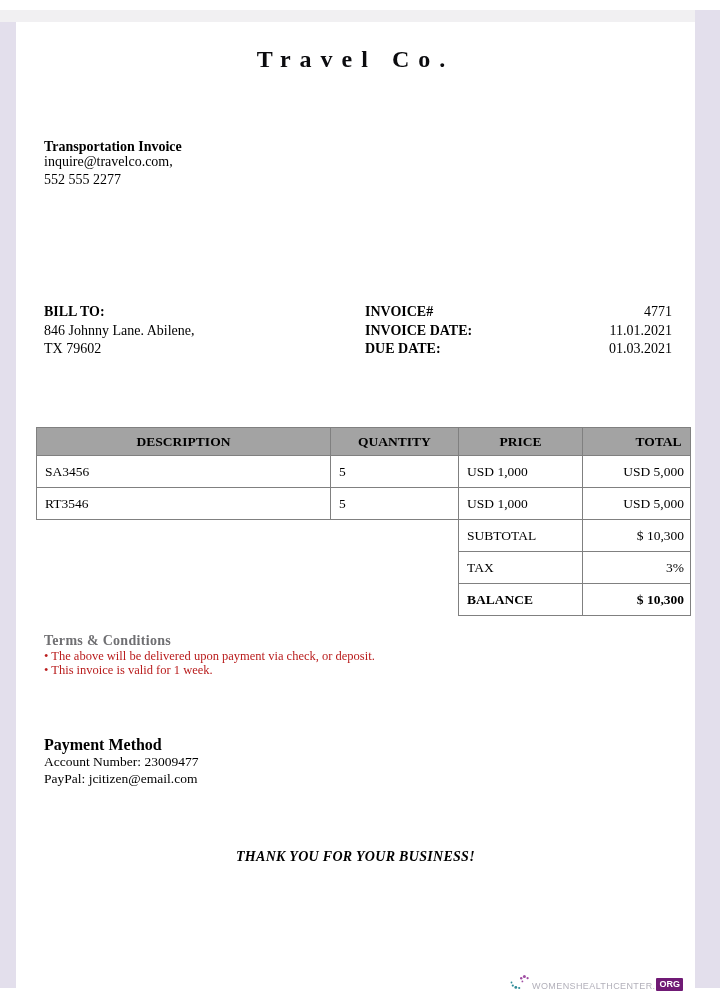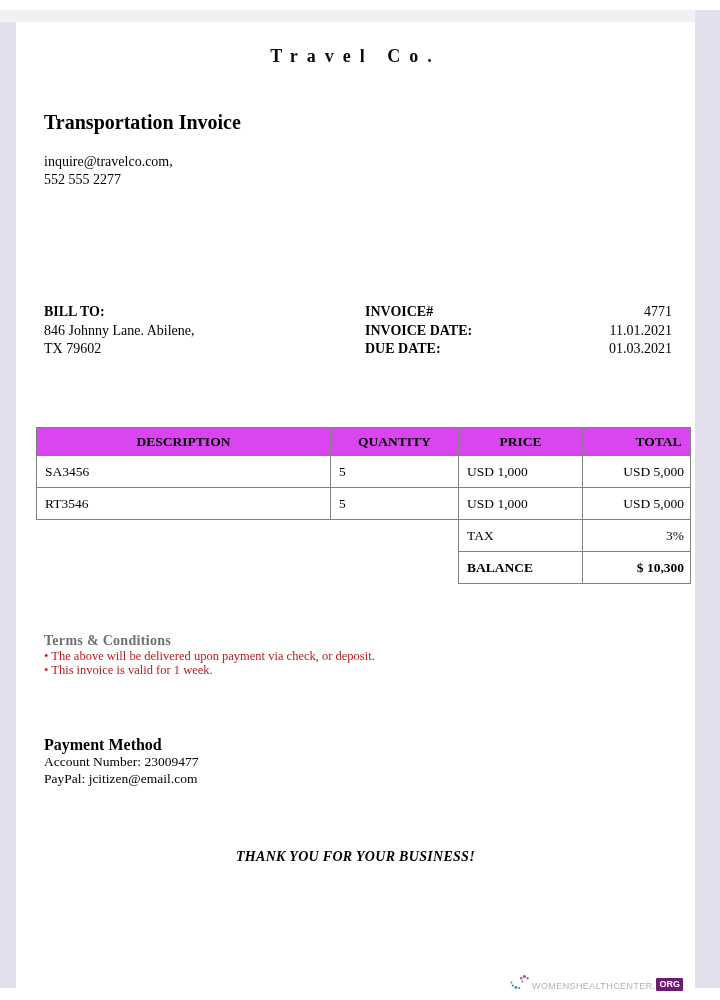--- a/index.html
+++ b/index.html
@@ -7,36 +7,36 @@
   body { font-family:"Liberation Serif","DejaVu Serif",serif; color:#000; position:relative; }
 
   
   .grey-bar   { position:absolute; left:0; top:10px; width:695px; height:12px; background:#f1f0f2; }
   .lav-left   { position:absolute; left:0; top:22px; width:16px; height:966px; background:#e3dfec; }
   .lav-right  { position:absolute; left:695px; top:10px; width:25px; height:978px; background:#e3dfec; }
   .page       { position:absolute; left:16px; top:22px; width:679px; height:966px; background:#ffffff; }
 
   .company-name {
     position:absolute; left:0; top:24px; width:679px; text-align:center;
-    font-size:18px; font-weight:bold; letter-spacing:9px; color:#0b0b0e;
+    font-size:24px; font-weight:bold; letter-spacing:9px; color:#0b0b0e;
   }
-  .doc-title { position:absolute; left:28px; top:89px; font-size:20px; font-weight:bold; }
+  .doc-title { position:absolute; left:28px; top:117px; font-size:14px; font-weight:bold; }
   .contact   { position:absolute; left:28px; top:131px; font-size:14px; line-height:18px; }
 
   .billto { position:absolute; left:28px; top:281px; font-size:14px; line-height:18.5px; }
   .billto .lbl { font-weight:bold; }
 
   .meta { position:absolute; left:349px; top:281px; width:307px; font-size:14px; line-height:18.5px; }
   .meta-row { display:flex; justify-content:space-between; }
   .meta-row .lbl { font-weight:bold; }
 
   table { border-collapse:collapse; }
   .items-table { position:absolute; left:20px; top:405px; width:654px; table-layout:fixed; }
   .items-table th, .items-table td { border:1px solid #808080; font-size:13.5px; overflow:hidden; }
-  .items-table th { height:28px; background:#d946ef; font-weight:bold; text-align:center; }
+  .items-table th { height:28px; background:#a3a3a3; font-weight:bold; text-align:center; }
   .items-table td { height:32px; padding-left:8px; text-align:left; }
   .items-table td.t-total { text-align:right; padding-right:6px; padding-left:0; }
   .c-desc  { width:294px; }
   .c-qty   { width:128px; }
   .c-price { width:124px; }
   .c-total { width:108px;padding-left:44px; }
 
   .summary-table { position:absolute; left:442px; top:497px; width:232px; table-layout:fixed; }
   .summary-table td { border:1px solid #808080; font-size:13.5px; height:32px; }
   .summary-table td.s-lbl { width:124px; padding-left:8px; }
@@ -121,20 +121,24 @@
         <td>5</td>
         <td>USD 1,000</td>
         <td class="t-total">USD 5,000</td>
       </tr>
     </tbody>
   </table>
 
   <table class="summary-table">
     <tbody>
       <tr>
+        <td class="s-lbl">SUBTOTAL</td>
+        <td class="s-val">$ 10,300</td>
+      </tr>
+      <tr>
         <td class="s-lbl">TAX</td>
         <td class="s-val">3%</td>
       </tr>
       <tr class="bold">
         <td class="s-lbl">BALANCE</td>
         <td class="s-val">$ 10,300</td>
       </tr>
     </tbody>
   </table>
 

